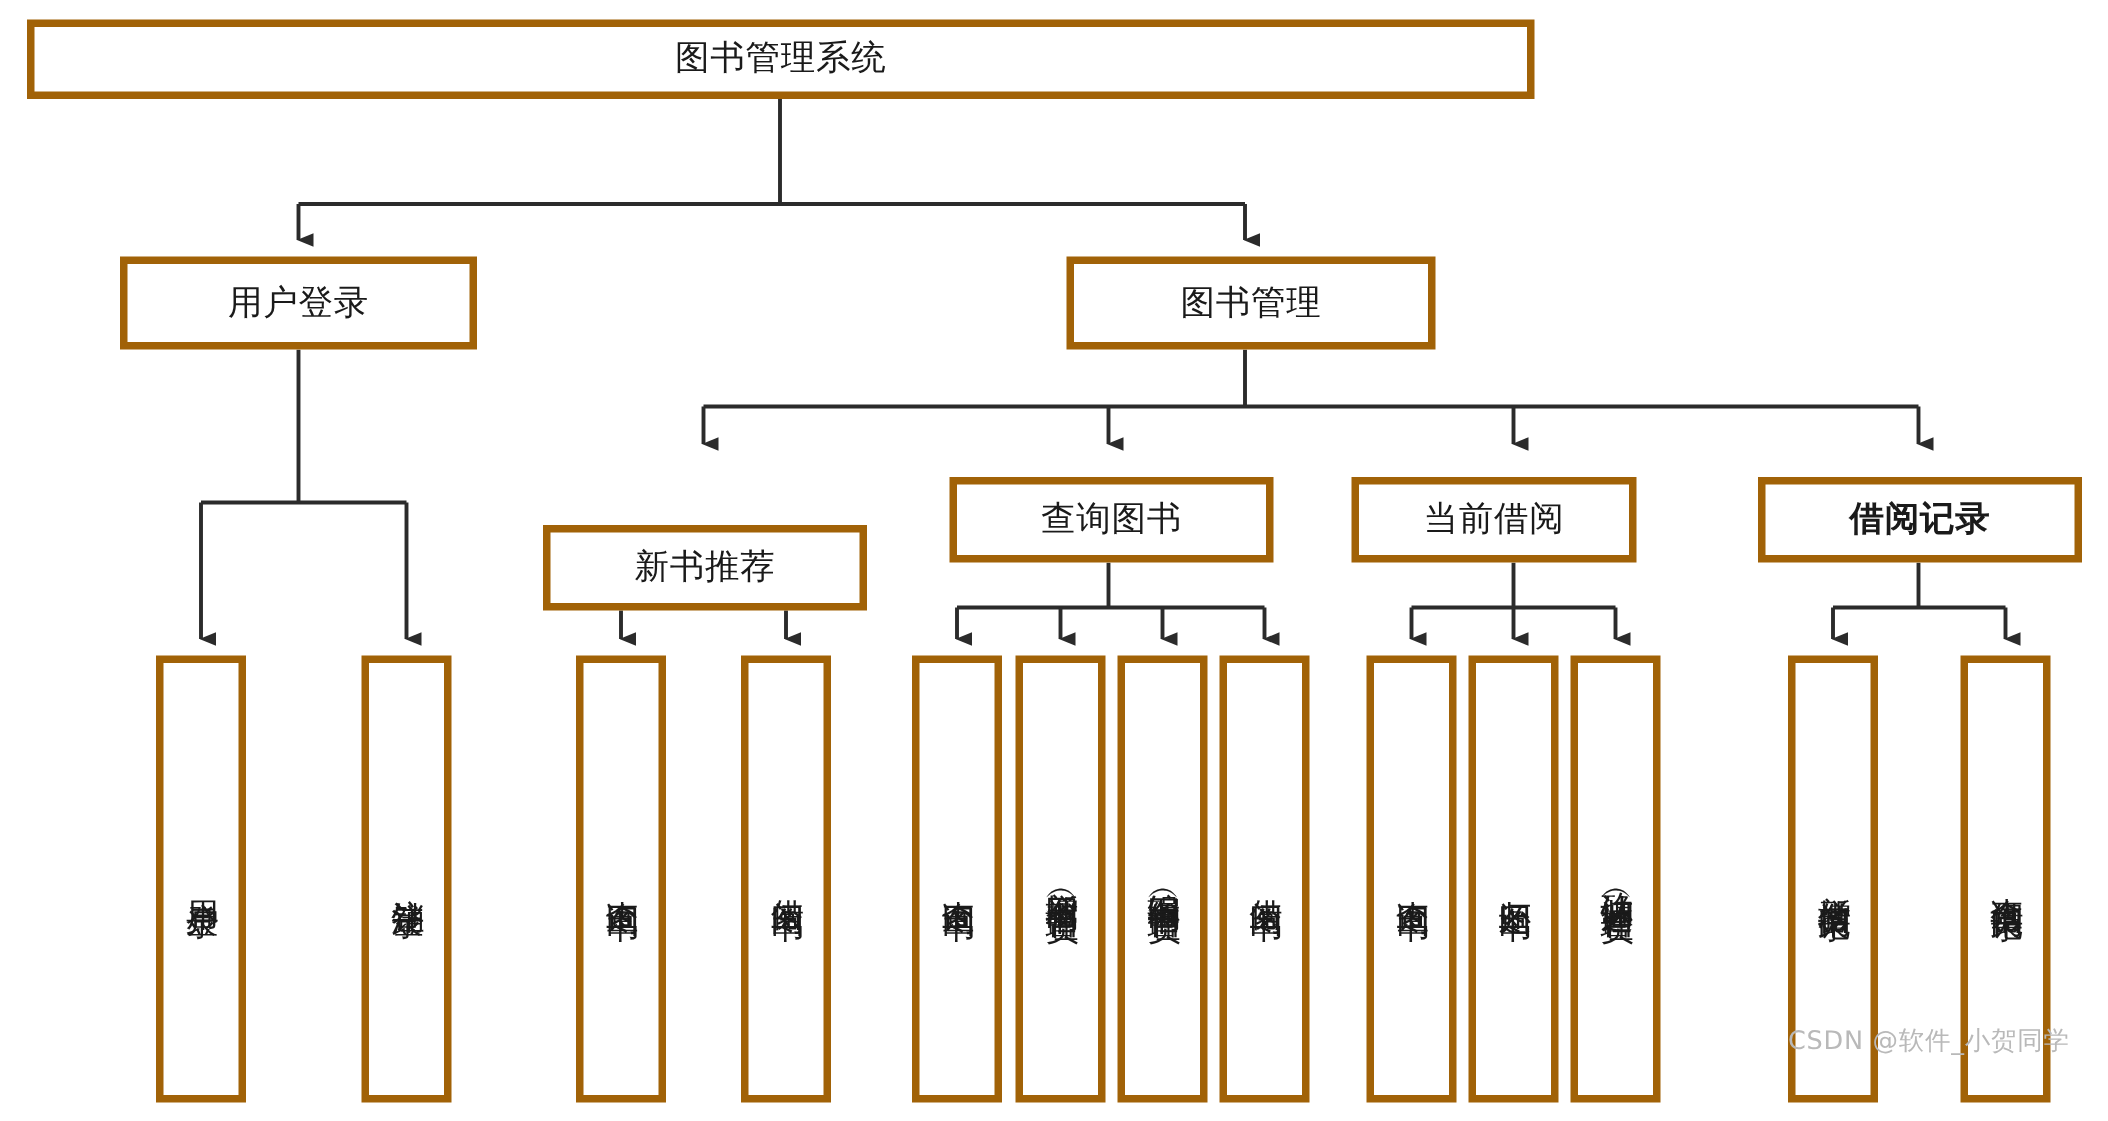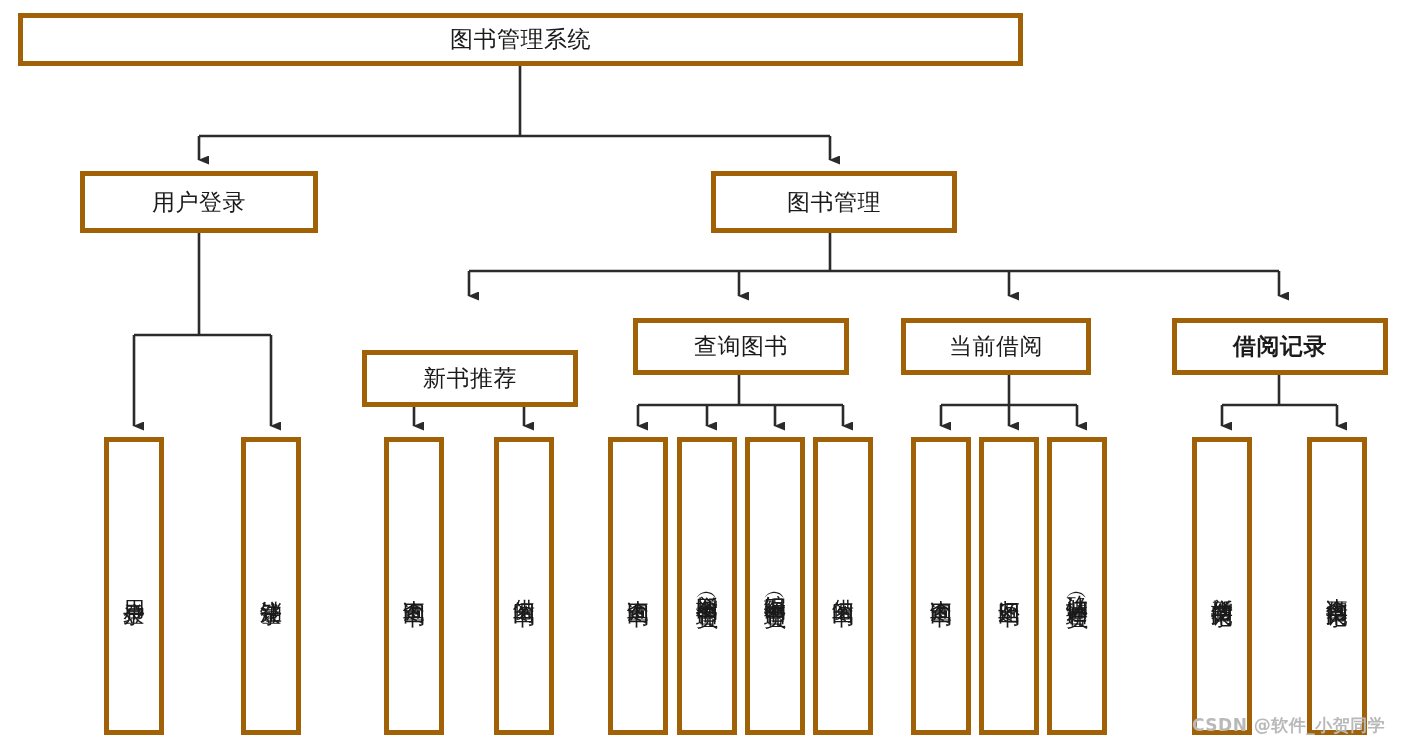--- a/index.html
+++ b/index.html
@@ -194,15 +194,15 @@
   </div>
 
   <div class="node node-vertical" style="left:1192px; top:437px; width:60px; height:298px;">
     <span class="node-label">新增借阅记录</span>
   </div>
 
   <div class="node node-vertical" style="left:1307px; top:437px; width:60px; height:298px;">
     <span class="node-label">查询借阅记录</span>
   </div>
 
-  <div class="watermark" style="left:1192px; top:714px;font-weight:bold;">CSDN @软件_小贺同学</div>
+  <div class="watermark" style="left:1192px; top:682px;">CSDN @软件_小贺同学</div>
 
 </div>
 
 </body></html>

